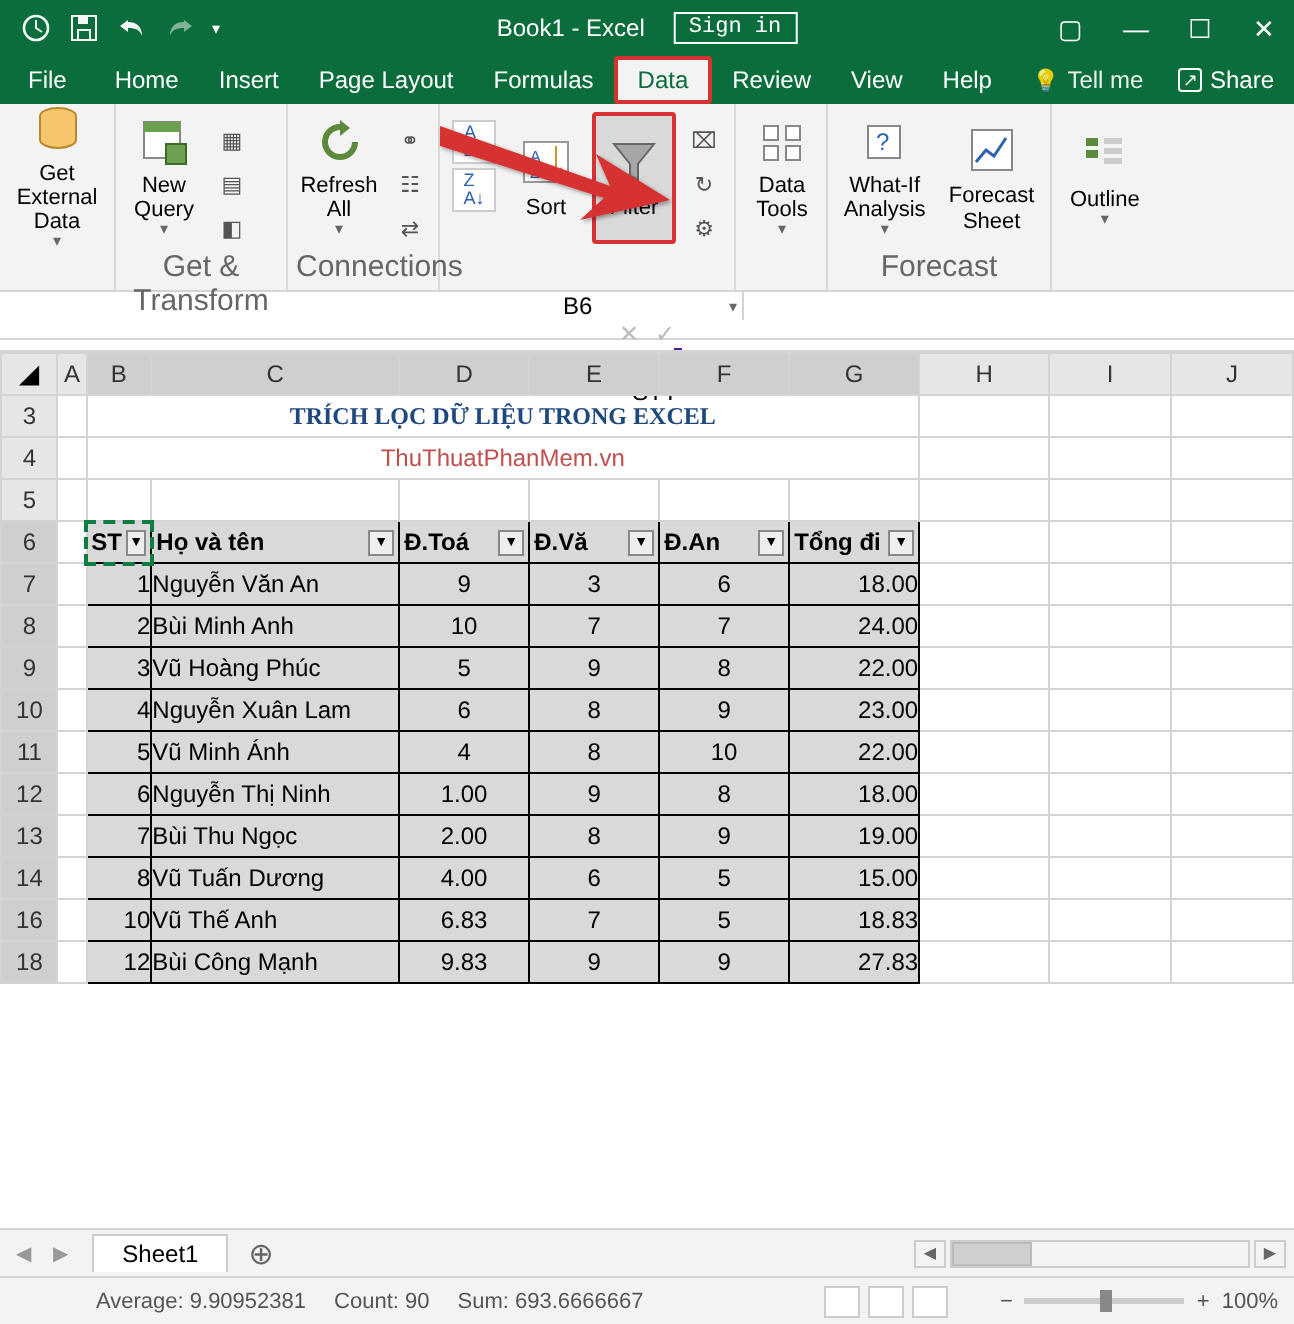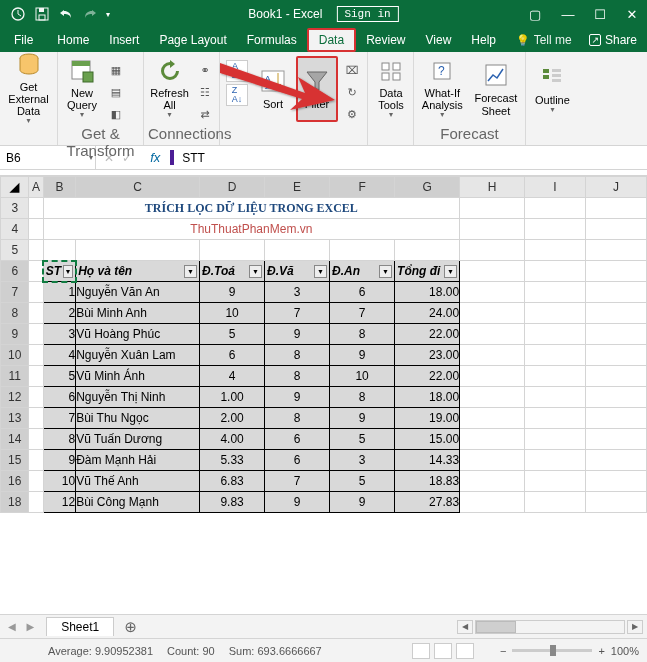--- a/index.html
+++ b/index.html
@@ -36,21 +36,21 @@
   .smallcol { display: flex; flex-direction: column; gap: 2px; }
   .smallbtn { width: 20px; height: 20px; display:flex; align-items:center; justify-content:center; font-size:11px; color:#555; }
   .fil-hl { border: 2px solid #d73232; border-radius: 2px; }
   .tri { font-size: 8px; color: #666; }
 
   
   .arrow-ann { position: absolute; left: 210px; top: 55px; z-index: 50; }
 
   
   .fbarwrap { display:flex; flex-direction:column; }
-  .fbar { height: 24px; border-bottom: 1px solid #d4d4d4; display: flex; align-items: center; background: #fff; }
+  .fbar { height: 24px; border-bottom: 1px solid #d4d4d4; display: flex; align-items: center; background: #fff; flex-direction: column; }
   .namebox { width: 96px; border-right: 1px solid #d4d4d4; padding-left: 6px; font-size: 12px; height: 100%; display:flex; align-items:center; justify-content:space-between; padding-right:2px; }
   .fx { padding: 0 10px; color: #0369a1; font-style: italic; font-size: 13px; border-right: 4px solid #4c1d95; }
   .nbbtns { display:flex; gap:8px; padding:0 8px; color:#bbb; font-size:12px; }
   .formula-input { flex:1; padding-left:8px; font-size:12px; }
 
   
   .gridwrap { position: relative; height: 438px; overflow: hidden; }
   table.grid { border-collapse: collapse; table-layout: fixed; width: 100%; }
   .grid th, .grid td { border: 1px solid #d4d4d4; font-size: 12px; height: 21px; padding: 0; }
   .grid .chead { background: #e6e6e6; text-align: center; color: #333; font-weight: normal; height:20px; }
@@ -62,21 +62,21 @@
 
   
   .datacell { background: #d9d9d9; border: 1px solid #000 !important; }
   .dataheader { background: #d9d9d9; font-weight: bold; text-align: center; border: 1px solid #000 !important; }
   .num { text-align: center; }
   .right { text-align: right; padding-right: 4px; }
   .marq { outline: 2px dashed #107c41; outline-offset: -1px; }
 
   
   .filterbtn { display: inline-block; width: 13px; height: 13px; border: 1px solid #888; background: #eee; margin-left: 2px; vertical-align: middle; font-size: 7px; line-height: 11px; text-align: center; }
-  .hdrwrap { display:flex; align-items:center; justify-content:space-between; padding:0 2px; height:100%;font-style:italic; }
+  .hdrwrap { display:flex; align-items:center; justify-content:space-between; padding:0 2px; height:100%; }
 
   
   .title1 { color: #1f497d; font-weight: bold; font-size: 18px; font-family: "Times New Roman", serif; text-align: center; }
   .subtitle { color: #c0504d; text-align: center; font-size: 12px; }
 
   
   .sheettabs { height: 24px; border-top: 1px solid #d4d4d4; display: flex; align-items: center; background: #f3f3f3; font-size: 12px; }
   .navtri { padding: 0 8px; color: #999; font-size: 10px; letter-spacing: 4px; }
   .sheettab { background: #fff; border: 1px solid #ccc; border-bottom: none; padding: 2px 14px; margin-top:-1px; }
   .addsheet { padding: 0 10px; color: #666; font-size: 15px; }
@@ -540,33 +540,20 @@
     <td class="datacell cell">Vũ Tuấn Dương</td>
     <td class="datacell cell num">4.00</td>
     <td class="datacell cell num">6</td>
     <td class="datacell cell num">5</td>
     <td class="datacell cell right">15.00</td>
     <td></td>
           <td></td>
           <td></td>
         </tr>
         <tr>
-          <td class="rhead sel">15</td>
-    <td></td>
-    <td class="datacell cell right">9</td>
-    <td class="datacell cell">Đàm Mạnh Hải</td>
-    <td class="datacell cell num">5.33</td>
-    <td class="datacell cell num">6</td>
-    <td class="datacell cell num">3</td>
-    <td class="datacell cell right">14.33</td>
-    <td></td>
-          <td></td>
-          <td></td>
-        </tr>
-        <tr>
           <td class="rhead sel">16</td>
     <td></td>
     <td class="datacell cell right">10</td>
     <td class="datacell cell">Vũ Thế Anh</td>
     <td class="datacell cell num">6.83</td>
     <td class="datacell cell num">7</td>
     <td class="datacell cell num">5</td>
     <td class="datacell cell right">18.83</td>
     <td></td>
           <td></td>

